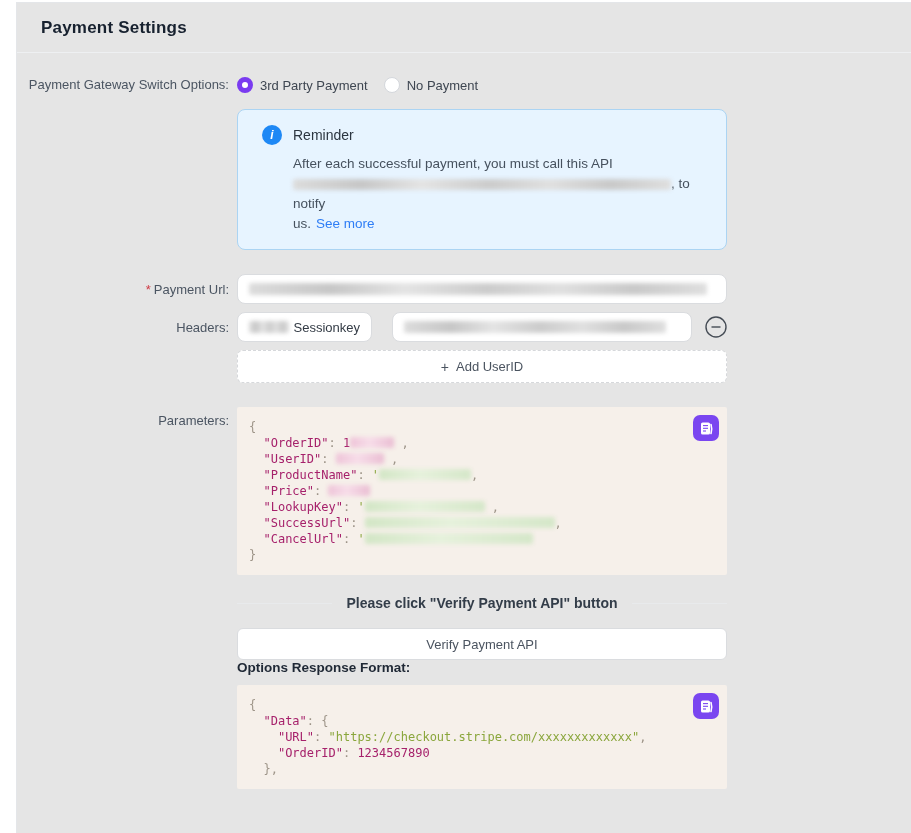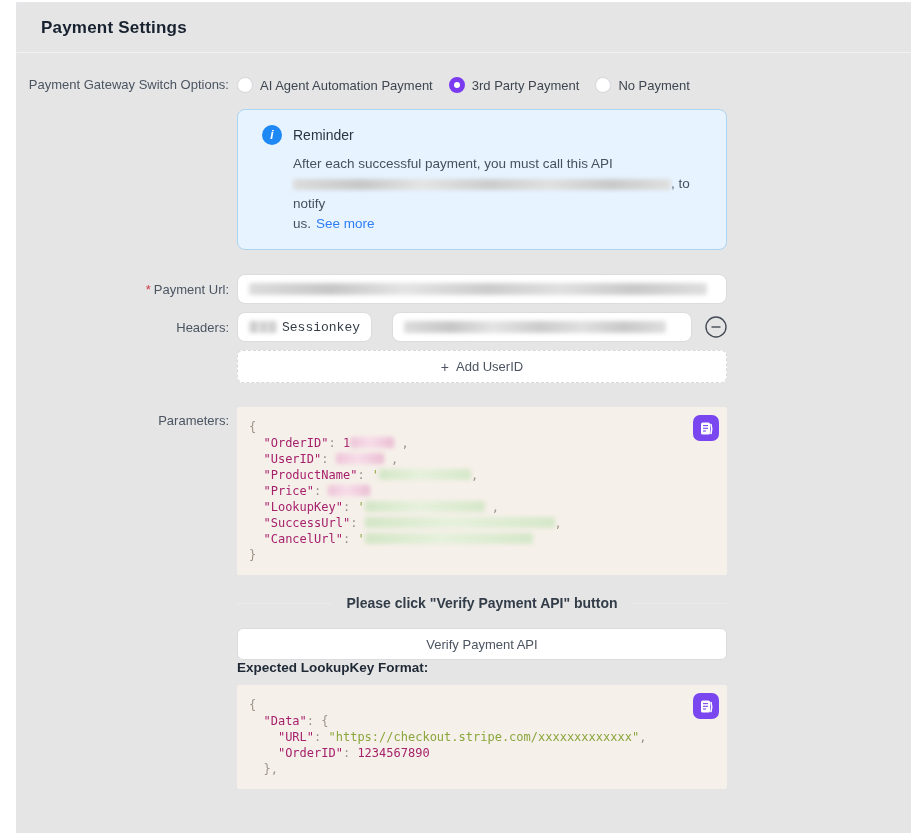--- a/index.html
+++ b/index.html
@@ -35,21 +35,21 @@
   .rem-body { margin:9px 0 0 31px; font-size:13.5px; color:#46515e; line-height:20px; }
   .see-more { color:#2e7df6; text-decoration:none; margin-left:5px; cursor:pointer;margin-top:32px; }
 
   
   .input { height:30px; border:1px solid #dadcdf; border-radius:8px; background:#fff;
     display:flex; align-items:center; padding:0 11px; }
   .url-row, .headers-row { margin-bottom:8px; }
   .url-row .row-label, .headers-row .row-label { padding-top:8px; }
   .req { color:#cf3b45; margin-right:3px; }
   .header-inputs { display:flex; align-items:center; }
-  .input.key { width:135px;font-family:Liberation Mono, monospace; }
+  .input.key { width:135px; }
   .input.val { width:300px; margin-left:20px; }
   .key-text { font-size:13px; color:#333b45; margin-left:5px; white-space:nowrap; }
   .remove-btn { width:24px; height:24px; margin-left:12px; background:none; border:none;
     cursor:pointer; padding:0; display:flex; align-items:center; justify-content:center; }
 
   
   .blur { display:inline-block; height:11px; border-radius:2px; filter:blur(2px); }
   .blur.gray { background:linear-gradient(90deg,#dcdcdc,#c7c7c7 18%,#e4e4e4 34%,
     #cccccc 52%,#e0e0e0 68%,#c9c9c9 84%,#dfdfdf); }
   .blur.bp { background:linear-gradient(90deg,#eec4d8,#f7dde9 45%,#eabed3); }
@@ -93,24 +93,20 @@
 
   <div class="card-header">
     <div class="card-title">Payment Settings</div>
   </div>
 
   <div class="form">
 
     <div class="row radio-row">
       <div class="row-label">Payment Gateway Switch Options:</div>
       <div class="radio-group">
-          <span class="radio-item">
-            <span class="radio"></span>
-            <span class="radio-text">AI Agent Automation Payment</span>
-          </span>
           <span class="radio-item">
             <span class="radio sel"></span>
             <span class="radio-text">3rd Party Payment</span>
           </span>
           <span class="radio-item">
             <span class="radio"></span>
             <span class="radio-text">No Payment</span>
           </span>
         </div>
     </div>
@@ -194,21 +190,21 @@
 
     <div class="row">
       <div class="row-label"></div>
       <div class="content">
         <div class="divider">
           <span class="div-line"></span>
           <span class="div-text">Please click "Verify Payment API" button</span>
           <span class="div-line"></span>
         </div>
         <button class="verify-btn">Verify Payment API</button>
-        <div class="expected-label">Expected LookupKey Format:</div>
+        <div class="expected-label">Options Response Format:</div>
         <div class="code-block">
           <div>
               <div class="code-line"><span class="tok-p">{</span></div>
               <div class="code-line"><span class="tok-p">  </span><span class="tok-k">"Data"</span><span class="tok-p">: {</span></div>
               <div class="code-line"><span class="tok-p">    </span><span class="tok-k">"URL"</span><span class="tok-p">: </span><span class="tok-s">"https://checkout.stripe.com/xxxxxxxxxxxxx"</span><span class="tok-p">,</span></div>
               <div class="code-line"><span class="tok-p">    </span><span class="tok-k">"OrderID"</span><span class="tok-p">: </span><span class="tok-n">1234567890</span></div>
               <div class="code-line"><span class="tok-p">  },</span></div>
             </div>
           <button class="copy-btn">
             <svg width="15" height="15" viewBox="0 0 15 15">

